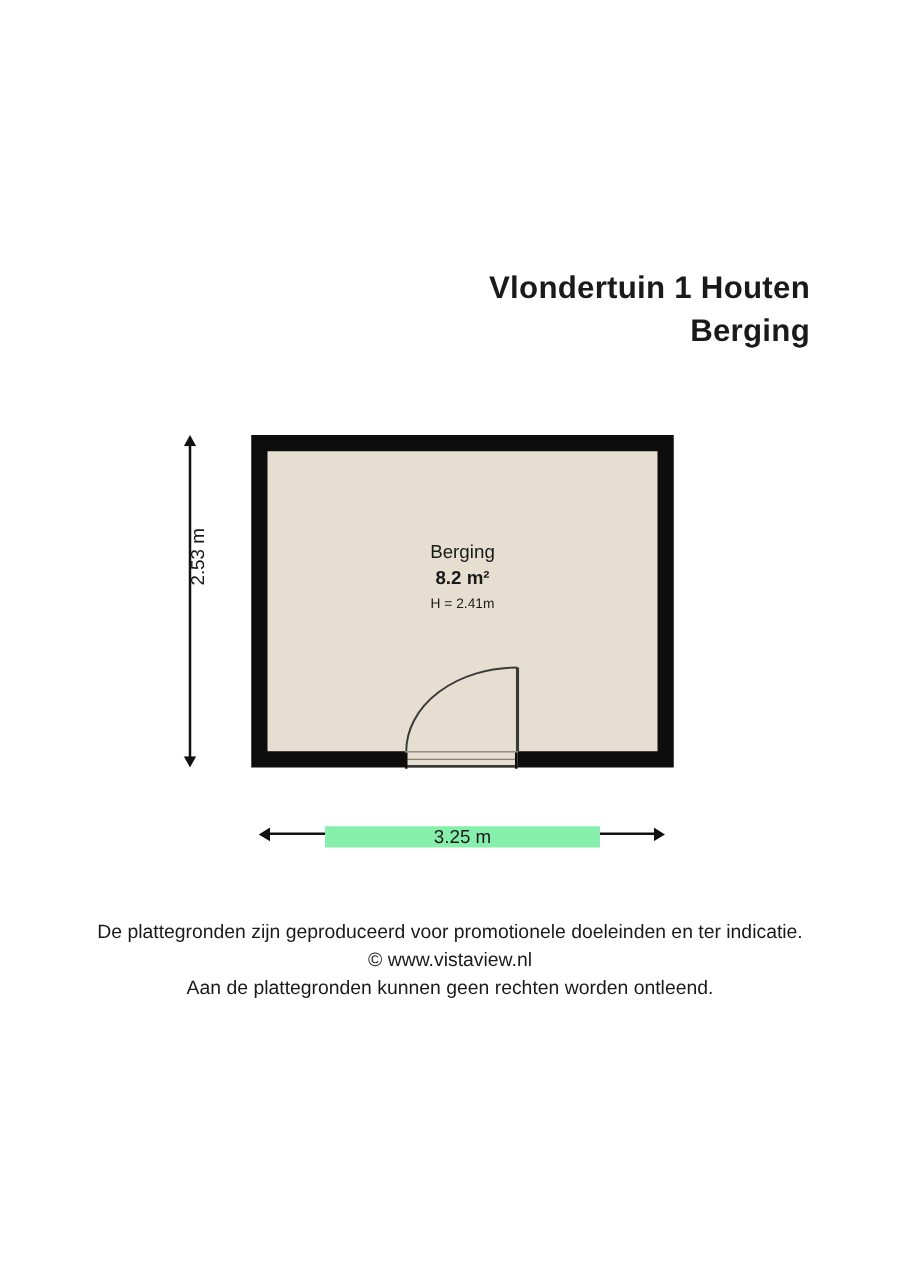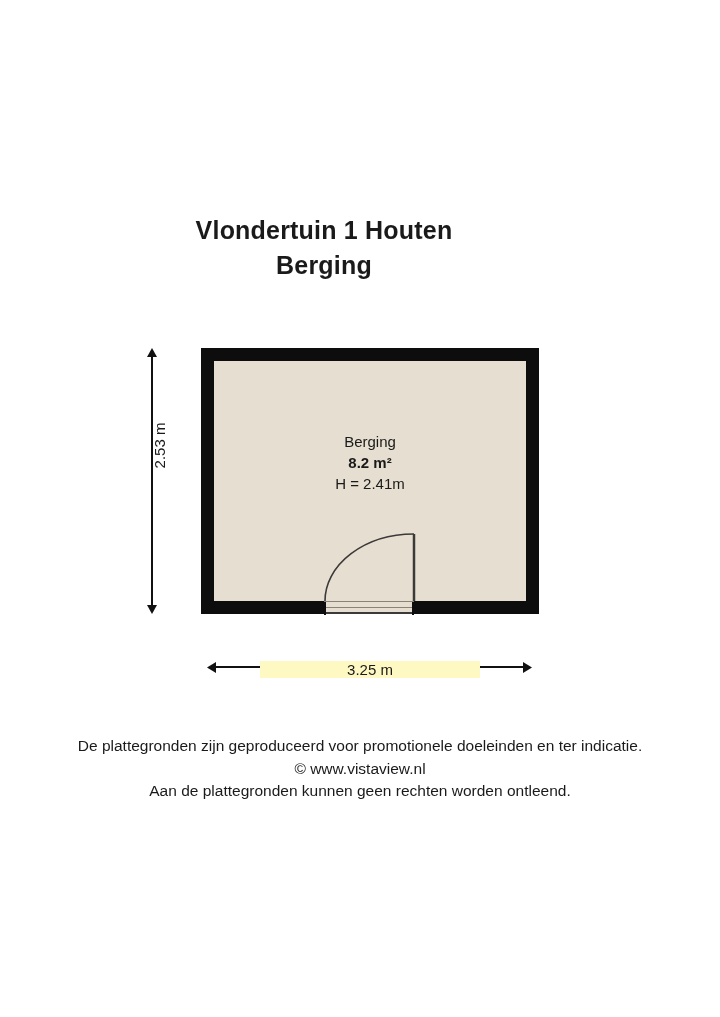--- a/index.html
+++ b/index.html
@@ -15,21 +15,21 @@
     color: #1a1a1a;
     overflow: hidden;
   }
 
   
   .title-block {
     position: absolute;
     top: 214px;
     left: 0;
     width: 648px;
-    text-align: center;
+    text-align: right;
   }
   .title-line1 {
     font-size: 25px;
     font-weight: bold;
     letter-spacing: 0.2px;
     line-height: 32px;
   }
   .title-line2 {
     font-size: 25px;
     font-weight: bold;
@@ -68,21 +68,21 @@
     left: 13px;
     top: 83px;
     width: 312px;
     text-align: center;
     line-height: 21px;
     font-size: 15px;
     color: #1a1a1a;
   }
   .room-name { font-size: 15px; }
   .room-area { font-size: 15px; font-weight: bold; }
-  .room-height { font-size: 15px; }
+  .room-height { font-size: 11px; }
 
   
   .door-opening {
     position: absolute;
     left: 123px;
     top: 253px;
     width: 90px;
     height: 13px;
     background: #e6ded0;
     box-sizing: border-box;
@@ -181,21 +181,21 @@
   .dim-horizontal .cap-left { left: 0; }
   .dim-horizontal .cap-right { right: 0; }
 
   .dim-horizontal-label {
     position: absolute;
     left: 260px;
     top: 661px;
     width: 220px;
     text-align: center;
     font-size: 15px;
-    background: #fef9c3;
+    background: #86efac;
     padding: 0 6px;
     box-sizing: border-box;
     color: #1a1a1a;
   }
 
   
   .footer {
     position: absolute;
     left: 0;
     top: 735px;

